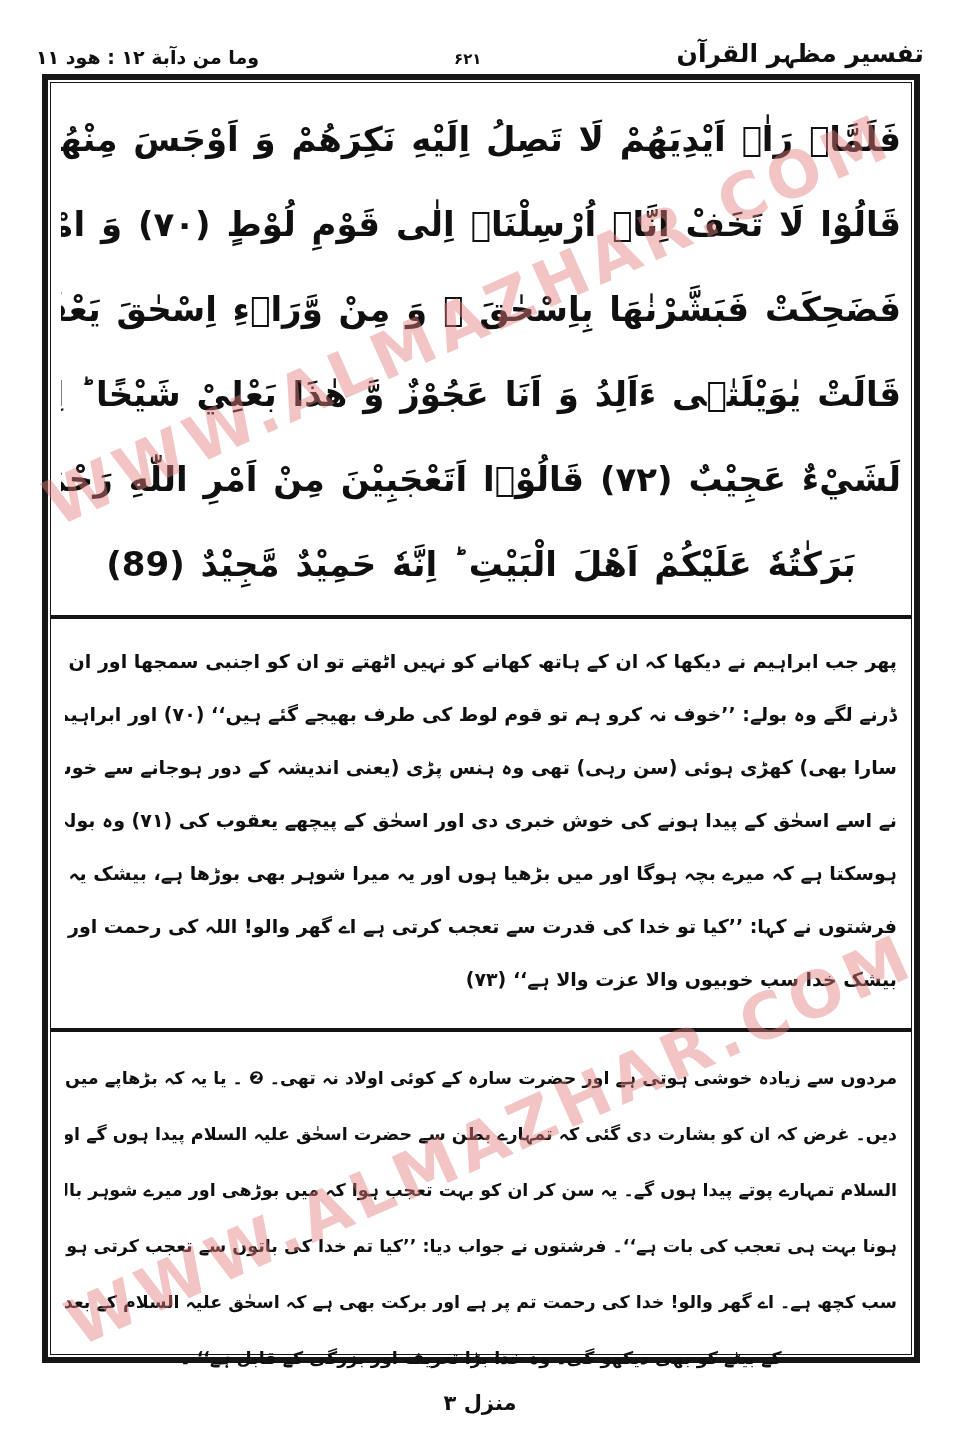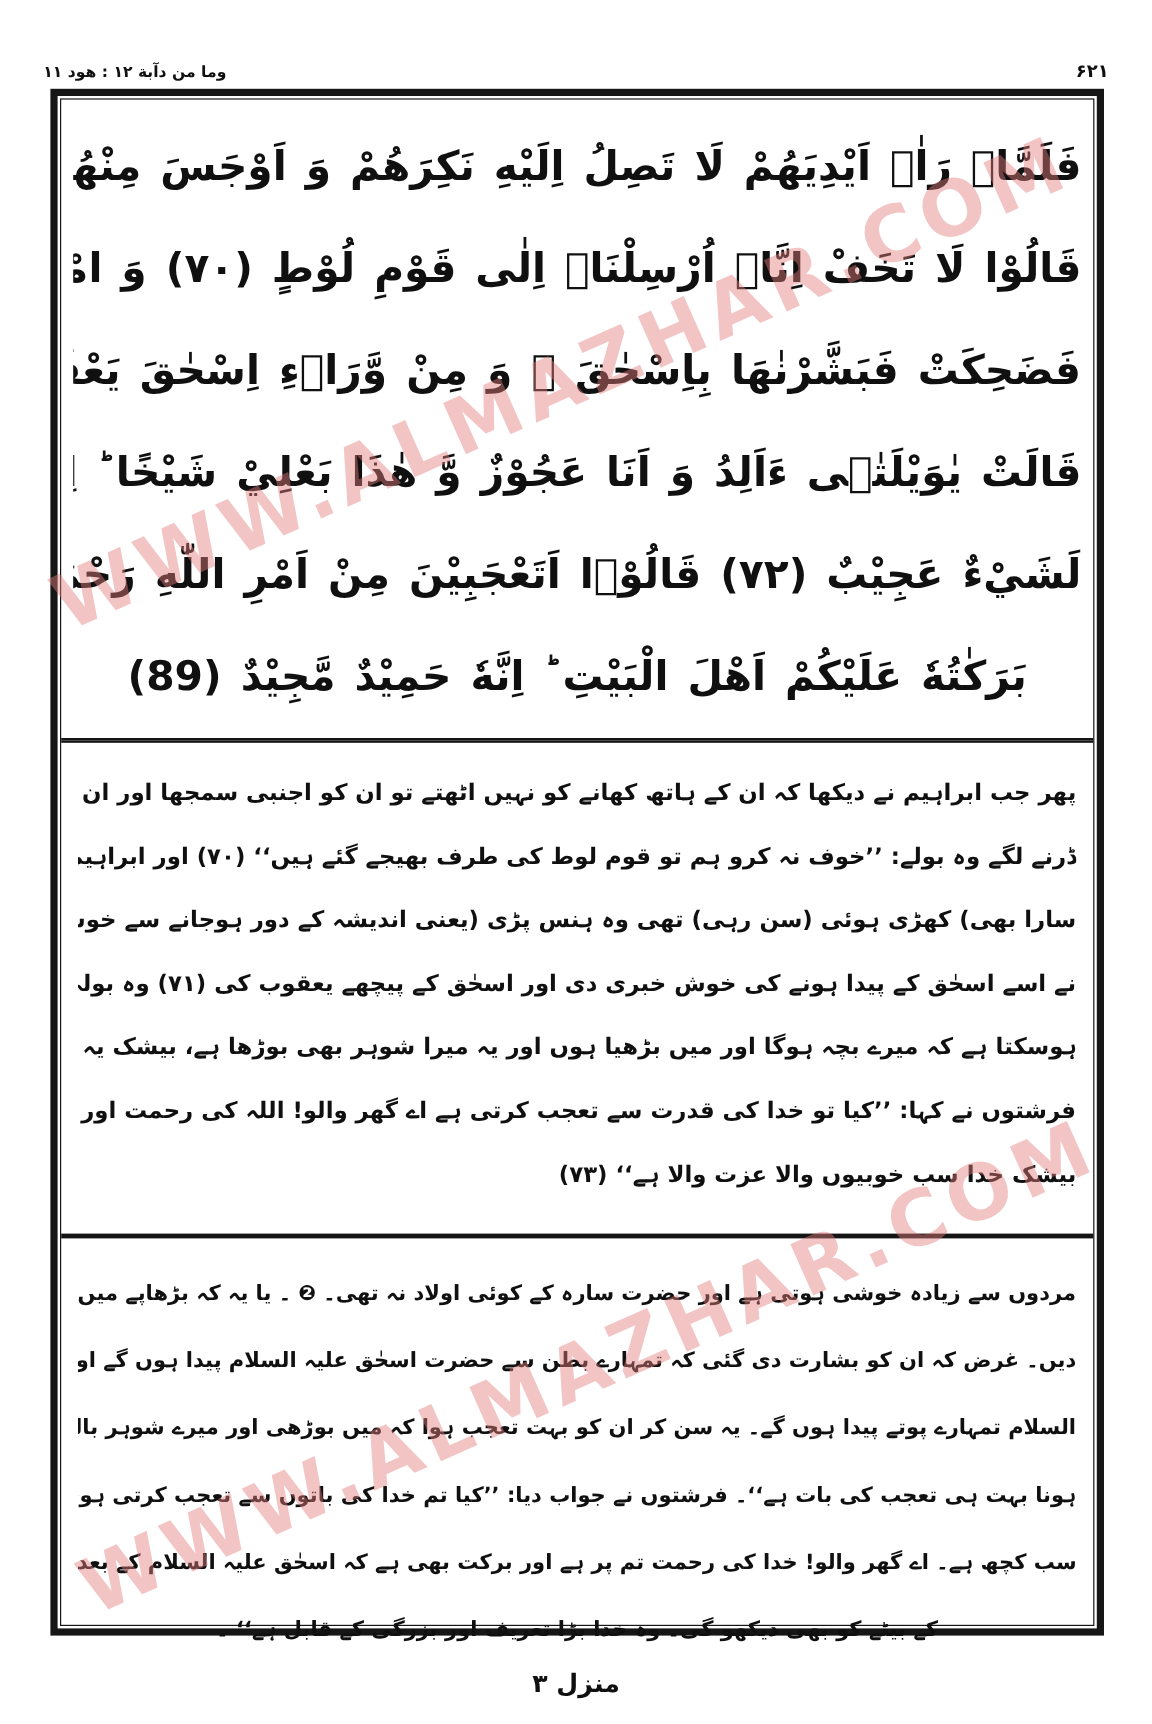--- a/index.html
+++ b/index.html
@@ -9,21 +9,21 @@
     font-family:"DejaVu Sans",sans-serif;
   }
   
   .page-header{
     position:absolute;top:16px;left:36px;right:36px;height:52px;
     direction:rtl;display:flex;justify-content:space-between;align-items:flex-end;
     font-weight:bold;
   }
   .hdr-title{font-size:25px;}
   .hdr-page{font-size:15px;letter-spacing:2px;}
-  .hdr-ref{font-size:13px;}
+  .hdr-ref{font-size:19px;}
   
   .main-box{
     position:absolute;top:74px;left:42px;right:40px;bottom:74px;
     border:6px solid #161616;background:#fff;z-index:1;
   }
   .main-inner{
     position:absolute;inset:2px;border:1px solid #161616;
     display:flex;flex-direction:column;
   }
   .rule{height:3px;border-top:2px solid #141414;border-bottom:2px solid #141414;}
@@ -58,20 +58,21 @@
     color:rgba(228,125,125,0.45);
     transform-origin:left center;
   }
   .wm1{left:48px;top:470px;transform:rotate(-24deg);}
   .wm2{left:70px;top:1290px;transform:rotate(-24deg);}
 </style>
 </head>
 <body>
 
 <div class="page-header">
+  <div class="hdr-title">تفسیر مظہر القرآن</div>
   <div class="hdr-page">۶۲۱</div>
   <div class="hdr-ref">وما من دآبة ۱۲ : هود ۱۱</div>
 </div>
 
 <div class="main-box">
   <div class="main-inner">
 
     <div class="quran-section">
       <div class="q-line">فَلَمَّاۤ رَاٰۤ اَيْدِيَهُمْ لَا تَصِلُ اِلَيْهِ نَكِرَهُمْ وَ اَوْجَسَ مِنْهُمْ خِيْفَةً ؕ</div>
       <div class="q-line">قَالُوْا لَا تَخَفْ اِنَّاۤ اُرْسِلْنَاۤ اِلٰى قَوْمِ لُوْطٍ (۷۰) وَ امْرَاَتُهٗ قَاۤئِمَةٌ</div>

